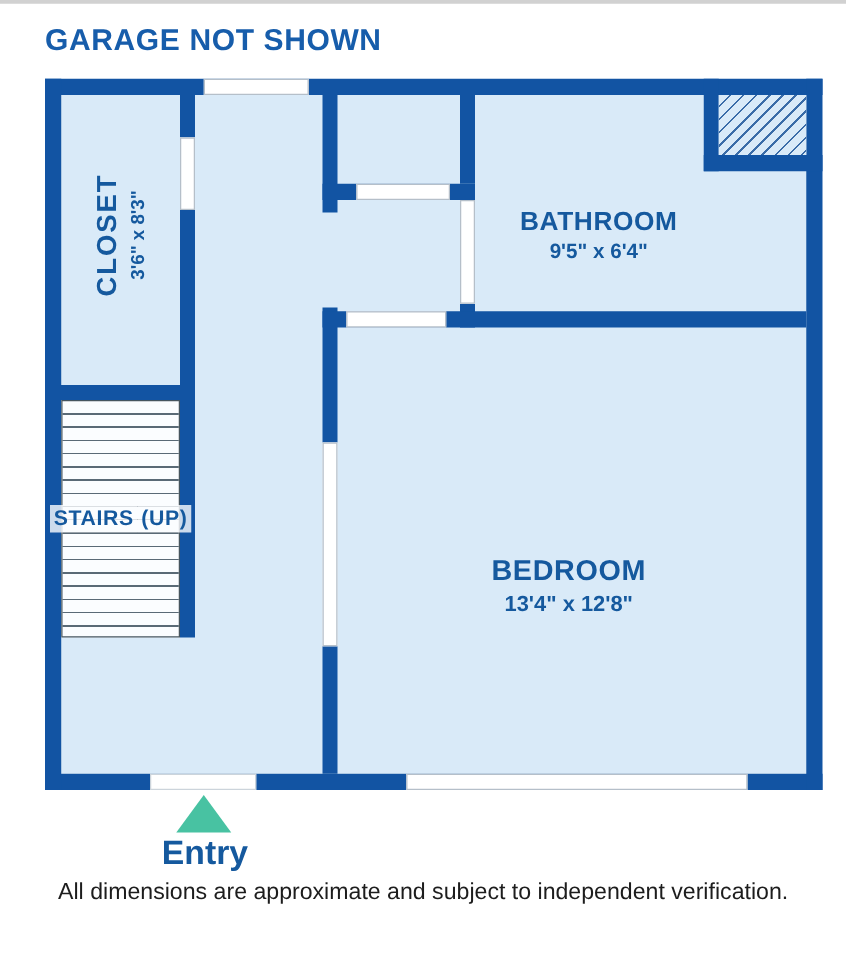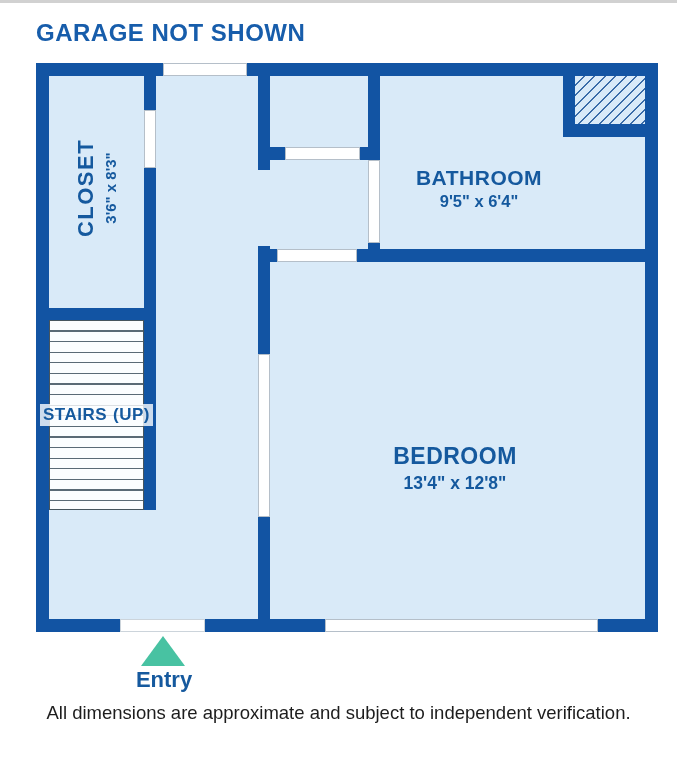--- a/index.html
+++ b/index.html
@@ -50,21 +50,21 @@
   .bed-label{left:299px; top:352px; width:240px;margin-top:28px;}
   .bed-label .room-name{font-size:23px;}
   .bed-label .room-dims{font-size:17.5px; margin-top:3px;}
   .entry-arrow{
     left:141px; top:636px; width:0; height:0;
     border-left:22px solid rgba(0,0,0,0);
     border-right:22px solid rgba(0,0,0,0);
     border-bottom:30px solid var(--entry_arrow);
   }
   .entry-label{left:104px; top:667px; width:120px; text-align:center;
-    font-size:22px; font-weight:700; color:var(--label);}
+    font-size:27px; font-weight:700; color:var(--label);}
   .disclaimer{left:0; top:702px; width:677px; text-align:center;
     font-size:18.5px; color:var(--disclaimer_text);}
 </style>
 </head>
 <body>
 
 <div class="abs topbar"></div>
 
 <div class="abs title">GARAGE NOT SHOWN</div>
 

